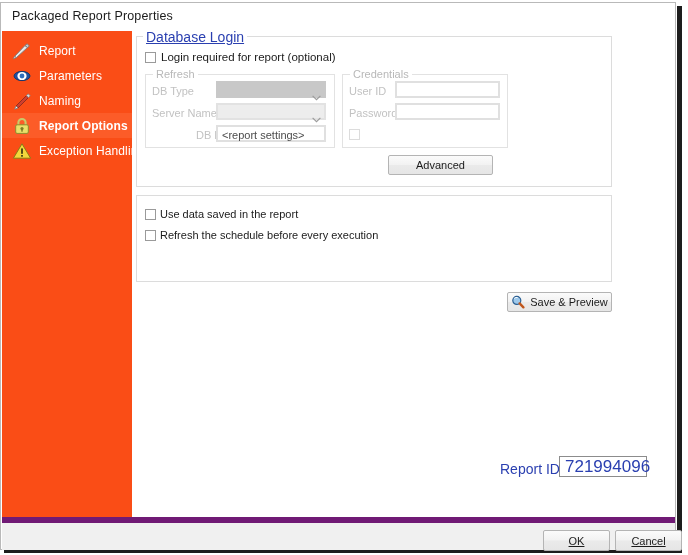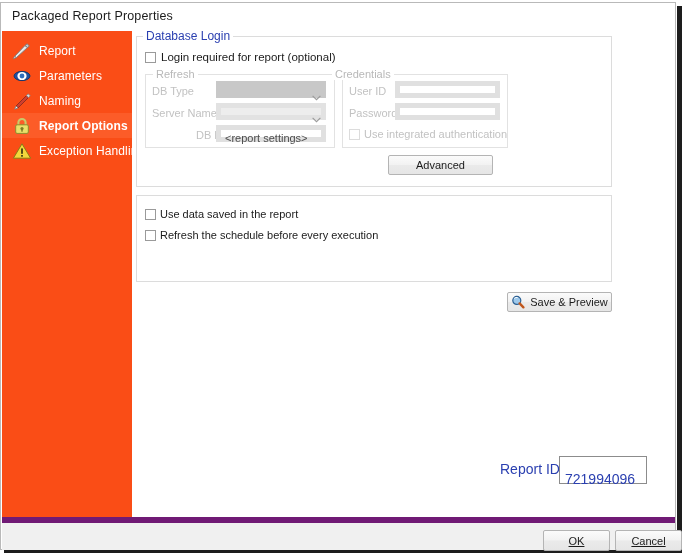--- a/index.html
+++ b/index.html
@@ -49,43 +49,44 @@
   }
 
   
   .content{position:absolute;left:131px;top:28px;width:543px;height:486px;background:#ffffff;}
 
   
   .panel{
     position:absolute;background:#ffffff;border:1px solid #dcdcdc;box-sizing:border-box;
   }
   .panel-title{
-    position:absolute;font-size:12px;color:#2a3fb0;background:#ffffff;padding:0 3px;
+    position:absolute;font-size:14px;color:#2a3fb0;background:#ffffff;padding:0 3px;
     white-space:nowrap;
+    text-decoration:underline;
   }
 
   .fieldset{
     position:absolute;border:1px solid #e2e2e2;box-sizing:border-box;background:#ffffff;
   }
   .fieldset-title{
     position:absolute;font-size:11px;color:#b8b8b8;background:#ffffff;padding:0 3px;
     white-space:nowrap;
   }
 
   .lbl{position:absolute;font-size:11px;color:#1b1b1b;white-space:nowrap;}
   .lbl.dim{color:#c2c2c2;}
 
   .cb{
     position:absolute;width:11px;height:11px;background:#ffffff;
     border:1px solid #9a9a9a;box-sizing:border-box;
   }
   .cb.dim{border-color:#dcdcdc;}
 
   .tf{
-    position:absolute;background:#ffffff;border:5px solid #737373;box-sizing:border-box;
+    position:absolute;background:#ffffff;border:2px solid #737373;box-sizing:border-box;
     font-size:11px;color:#1b1b1b;padding:0 4px;line-height:16px;
   }
   .tf.dim{border-color:#e0e0e0;}
   .tf.filled-dark{background:#c8c8c8;border-color:#c8c8c8;}
   .tf.filled-light{background:#ededed;border-color:#e2e2e2;}
 
   .combo-arrow{position:absolute;width:9px;height:6px;}
 
   .btn{
     position:absolute;box-sizing:border-box;
@@ -97,21 +98,21 @@
   }
   .btn .u{text-decoration:underline;}
 
   .save-prev{gap:5px;}
   .mag{position:relative;width:14px;height:14px;flex:0 0 14px;}
 
   
   .rid-label{position:absolute;font-size:14px;color:#2a3fb0;white-space:nowrap;text-align:right;}
   .rid-field{
     position:absolute;background:#ffffff;border:1px solid #8c8c8c;box-sizing:border-box;
-    font-size:14px;color:#2a3fb0;padding:13px 5px;line-height:19px;
+    font-size:17px;color:#2a3fb0;padding:0 5px;line-height:19px;
   }
 
   
   .footer{
     position:absolute;left:1px;top:514px;width:673px;height:33px;
     background:#f0f0f0;border-top:6px solid #701a75;box-sizing:border-box;
   }
 </style>
 </head>
 <body>
@@ -217,30 +218,29 @@
       <span class="combo-arrow" style="left:180px;top:78px;">
         <svg width="9" height="6" viewBox="0 0 9 6">
             <path d="M0.6 0.9 L4.5 4.6 L8.4 0.9" fill="none" stroke="#9c9c9c" stroke-width="1.2"></path>
           </svg>
       </span>
 
       <div class="lbl dim" style="left:20px;top:98px;margin-left:44px;">DB Name</div>
       <div class="tf dim" style="left:84px;top:94px;width:110px;height:17px;color:#4c4c4c;">&lt;report settings&gt;</div>
 
       <div class="fieldset" style="left:210px;top:43px;width:166px;height:74px;"></div>
-      <div class="fieldset-title" style="left:200px;top:37px;">Credentials</div>
+      <div class="fieldset-title" style="left:218px;top:37px;">Credentials</div>
 
       <div class="lbl dim" style="left:217px;top:54px;">User ID</div>
       <div class="tf dim" style="left:263px;top:50px;width:105px;height:17px;"></div>
 
       <div class="lbl dim" style="left:217px;top:76px;">Password</div>
       <div class="tf dim" style="left:263px;top:72px;width:105px;height:17px;"></div>
 
       <div class="cb dim" style="left:217px;top:98px;"></div>
-      <div class="lbl dim" style="left:232px;top:97px;">Use integrated authentication</div>
 
       <div class="btn" style="left:256px;top:124px;width:105px;height:20px;">Advanced</div>
 
       <div class="panel" style="left:4px;top:164px;width:476px;height:87px;"></div>
 
       <div class="cb" style="left:13px;top:178px;"></div>
       <div class="lbl" style="left:28px;top:177px;">Use data saved in the report</div>
 
       <div class="cb" style="left:13px;top:199px;"></div>
       <div class="lbl" style="left:28px;top:198px;">Refresh the schedule before every execution</div>

